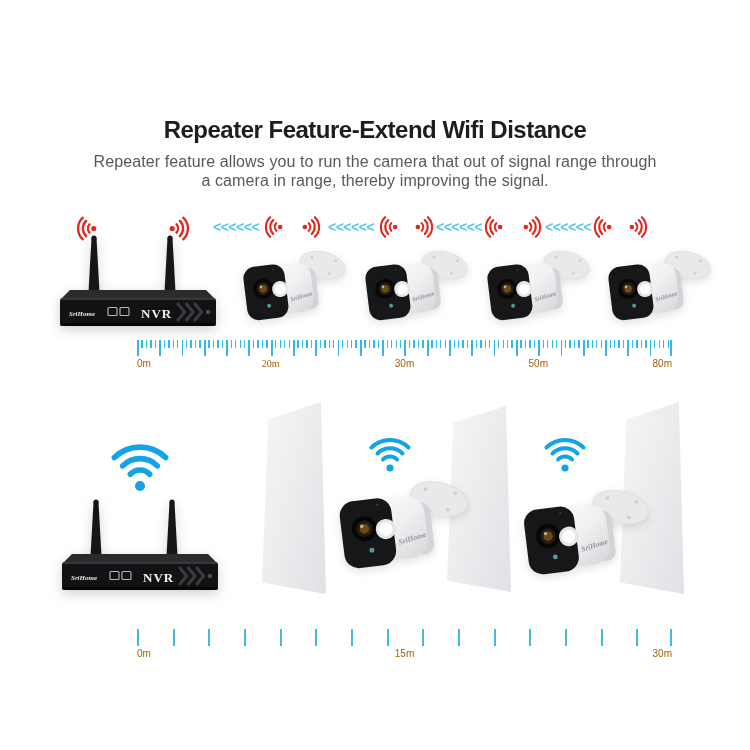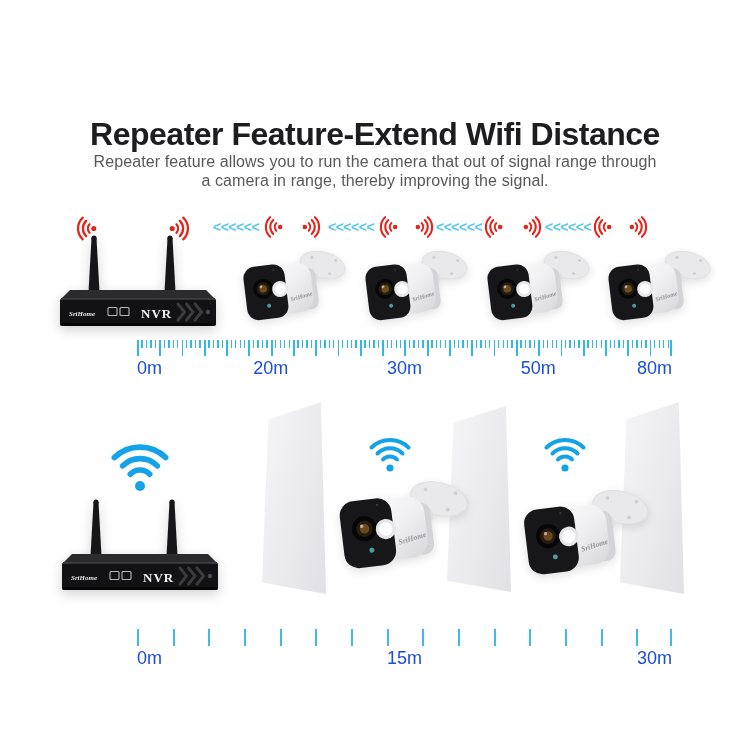--- a/index.html
+++ b/index.html
@@ -3,21 +3,21 @@
 <meta charset="utf-8">
 <style>
   html,body{margin:0;padding:0;background:#ffffff;}
   .canvas{
     position:relative;width:750px;height:750px;background:#ffffff;overflow:hidden;
     font-family:"Liberation Sans",sans-serif;
   }
   
   .title{
     position:absolute;left:0;top:116px;width:750px;text-align:center;
-    font-size:32px;font-weight:bold;color:#1d1d1f;letter-spacing:-0.5px;margin:0;
+    font-size:24px;font-weight:bold;color:#1d1d1f;letter-spacing:-0.5px;margin:0;
   }
   .subtitle{
     position:absolute;left:0;width:750px;text-align:center;
     font-size:16px;color:#58595b;margin:0;letter-spacing:0.1px;
   }
   .subtitle.l1{top:153px;}
   .subtitle.l2{top:172px;}
 
   
   .abs{position:absolute;}
@@ -61,24 +61,24 @@
   .ruler-ticks-bottom{
     height:17px;
     background-image:repeating-linear-gradient(90deg,#3fbbe6 0 2px,transparent 2px 35.67px);
     background-repeat:repeat-x;background-position:0 0;position:relative;
   }
   .ruler-ticks-bottom::after{
     content:"";position:absolute;right:0;top:0;width:2px;height:17px;background:#3fbbe6;
   }
   .ruler-labels{position:relative;height:20px;margin-top:2px;}
   .ruler-labels span{
-    position:absolute;top:0;font-size:18px;color:#1d4ed8;white-space:nowrap;
+    position:absolute;top:0;font-size:10px;color:#a16207;white-space:nowrap;
   }
   .rl-0{left:0;}
-  .rl-25{left:25%;transform:translateX(-50%);}
+  .rl-25{left:25%;transform:translateX(-50%);font-family:Liberation Serif, serif;}
   .rl-50{left:50%;transform:translateX(-50%);}
   .rl-75{left:75%;transform:translateX(-50%);}
   .rl-100{right:0;}
   .sprites{position:absolute;width:0;height:0;overflow:hidden;}
 </style>
 </head>
 <body>
 
 <div class="canvas">
 

